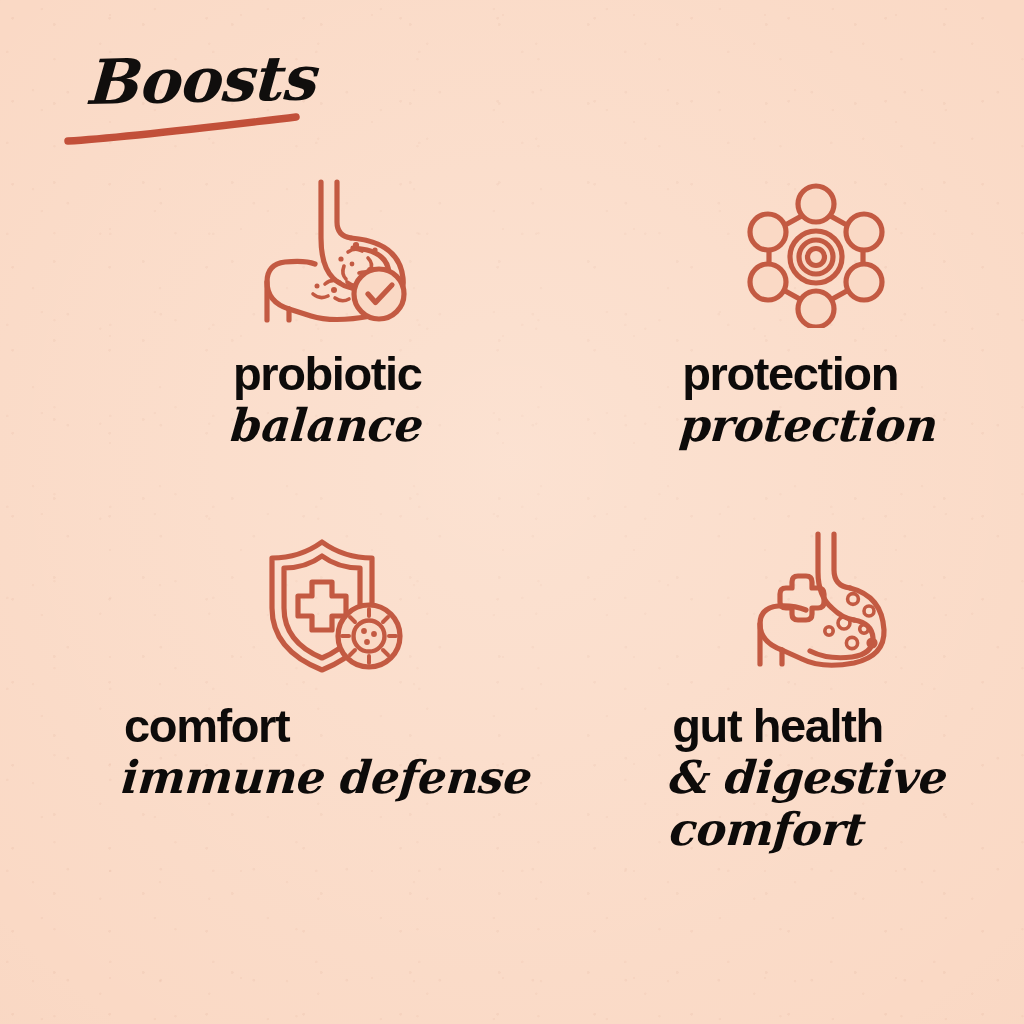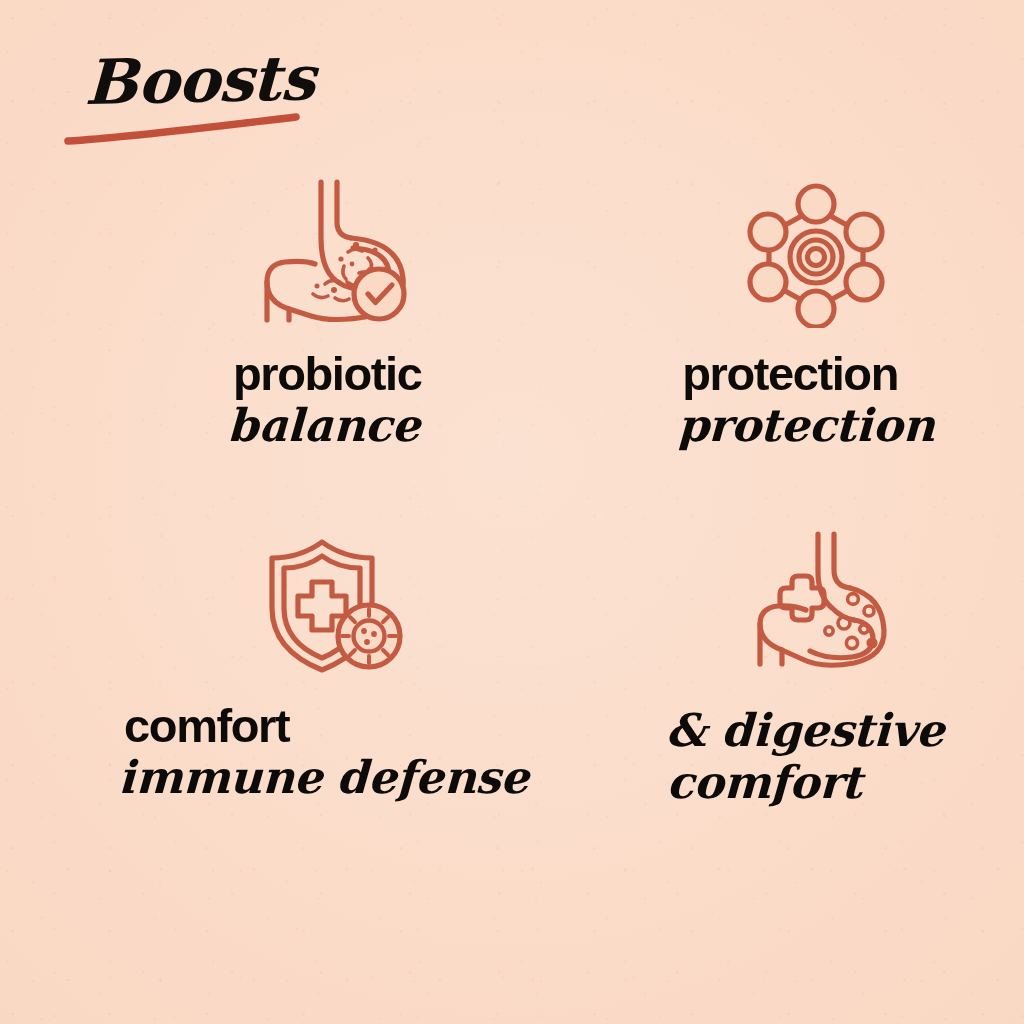--- a/index.html
+++ b/index.html
@@ -274,18 +274,19 @@
           <circle cx="133" cy="81" r="5.0"></circle>
           <circle cx="108" cy="93" r="6.0"></circle>
           <circle cx="128" cy="99" r="4.3"></circle>
           <circle cx="93" cy="101" r="4.2"></circle>
           <circle cx="116" cy="113" r="5.6"></circle>
           <circle cx="136" cy="113" r="3.8"></circle>
         </g>
       </svg>
     </div>
     <div class="feature-text">
+      <div class="title-primary">gut health</div>
       <div class="title-script">&amp; digestive</div>
       <div class="title-script line2">comfort</div>
     </div>
   </div>
 
 </div>
 
 </body></html>

